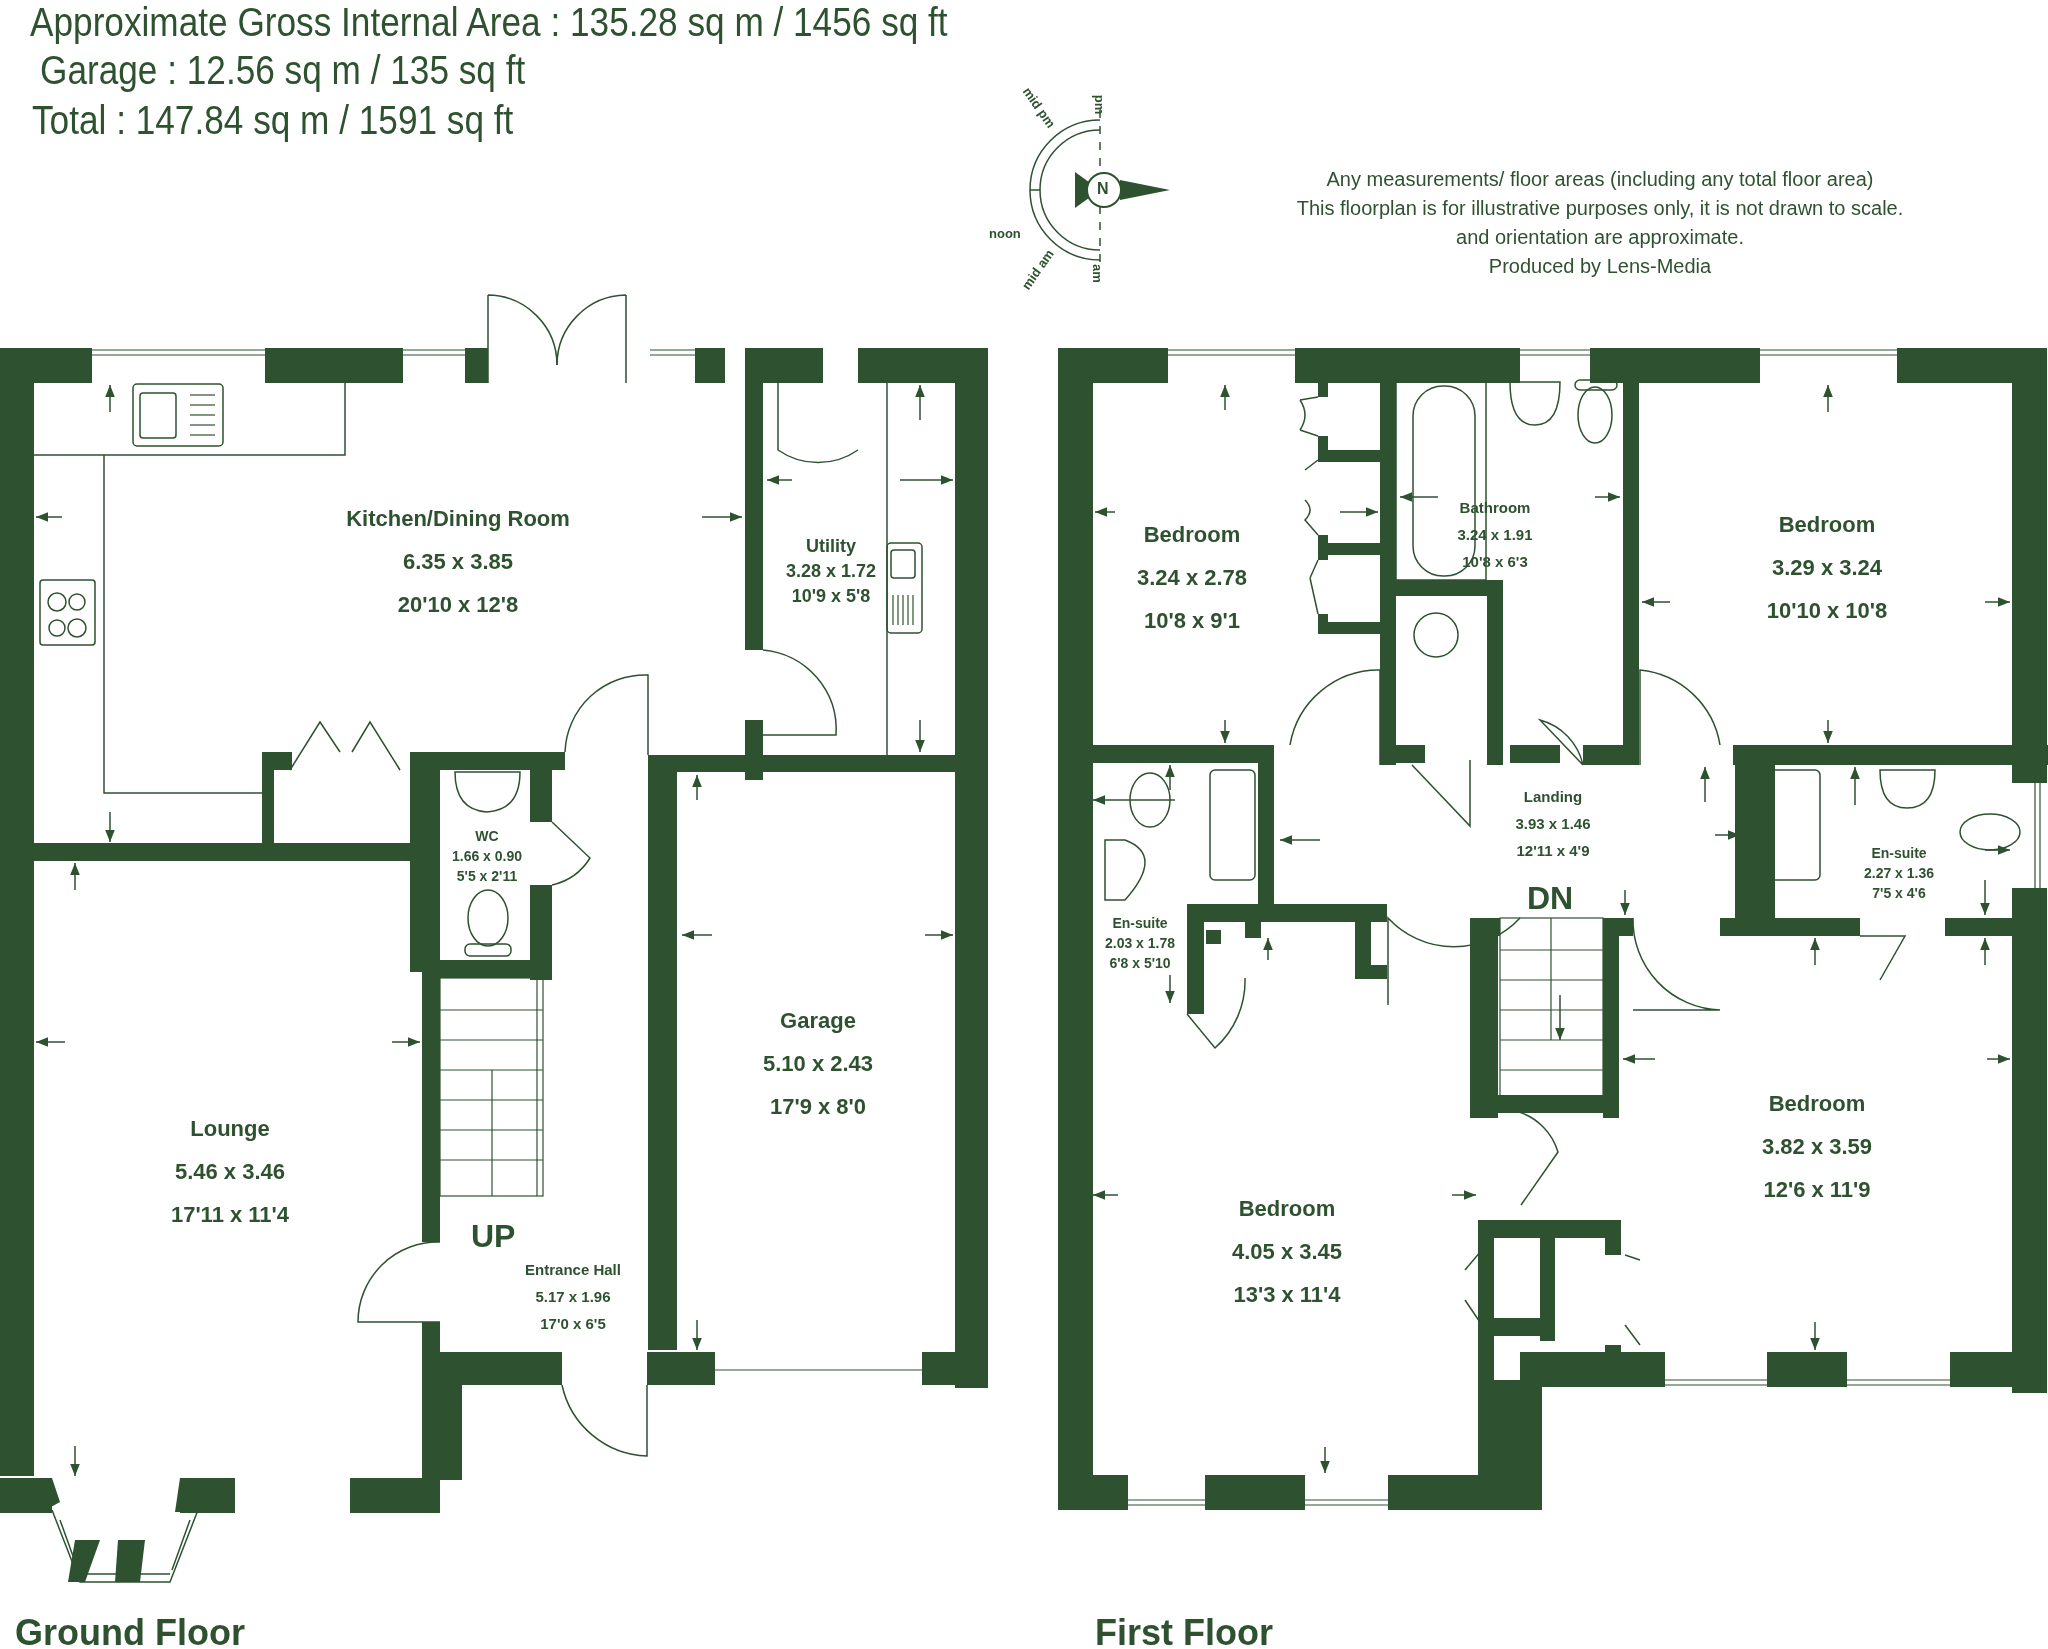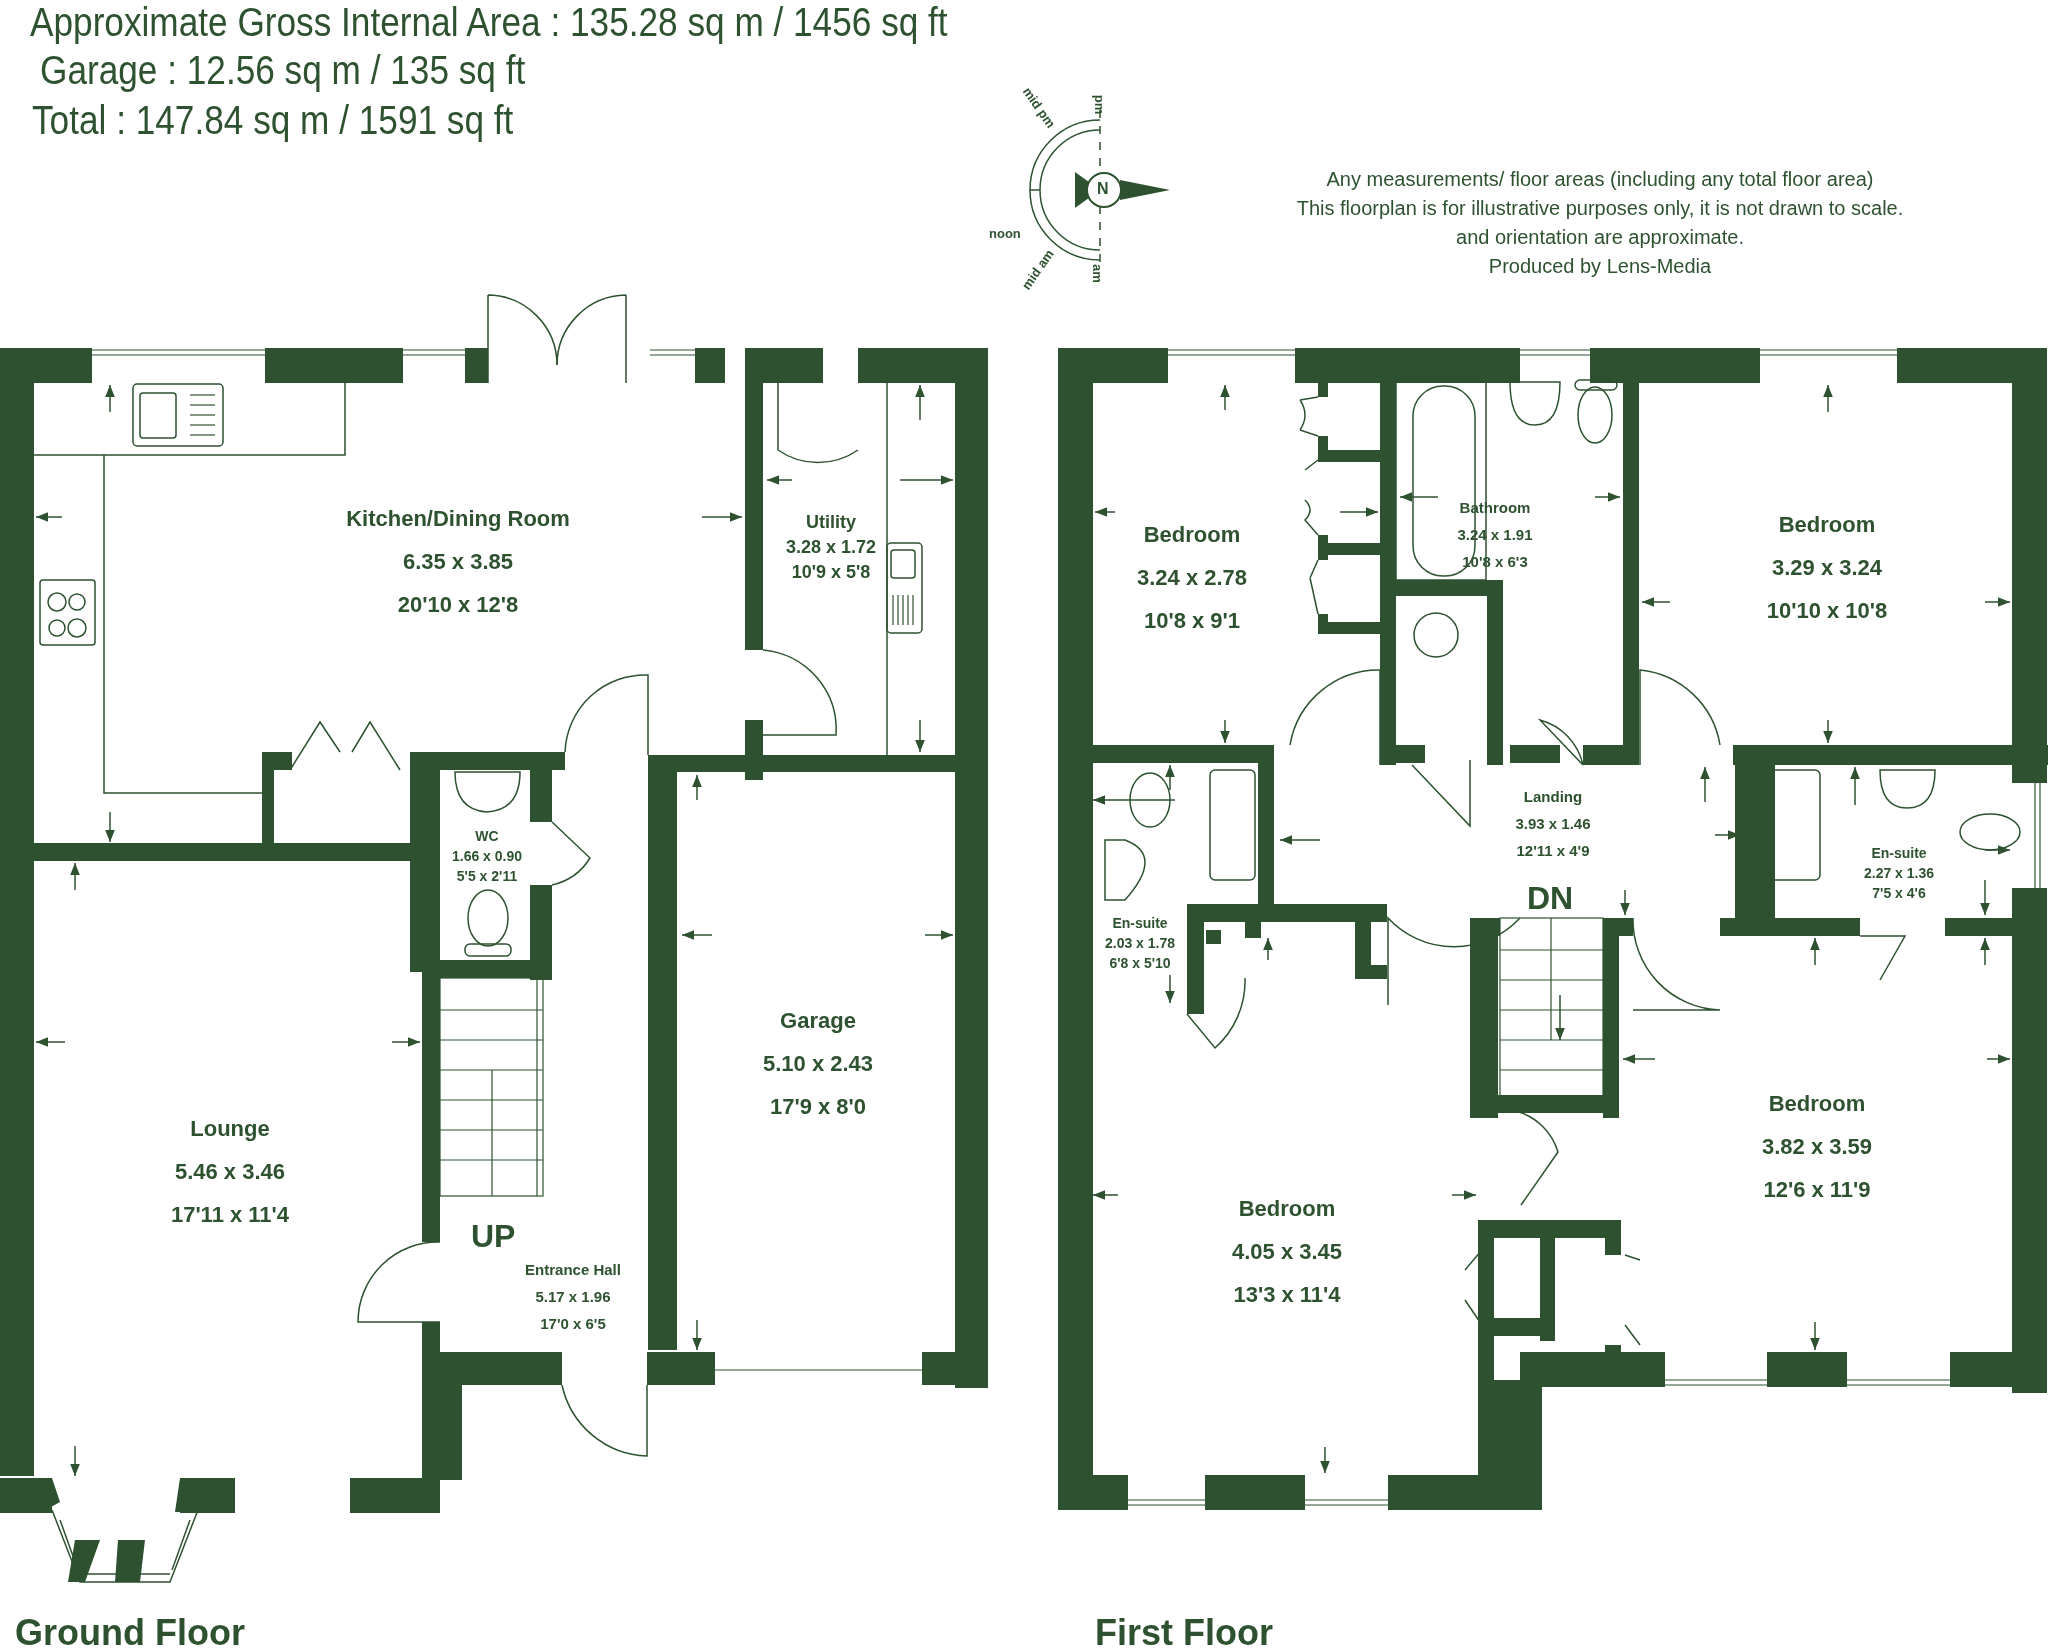--- a/index.html
+++ b/index.html
@@ -359,21 +359,21 @@
 <div class="compass-lbl" style="left:989px; top:181px;margin-top:45px;">noon</div>
 <div class="compass-lbl" style="left:1015px; top:262px; transform:rotate(-55deg);">mid am</div>
 <div class="compass-lbl" style="left:1088px; top:266px; transform:rotate(90deg);">am</div>
 <div class="compass-lbl" style="left:1097px; top:180px; font-size:16px;">N</div>
 
 <div class="room big" style="left:458px; top:497px;">
   <span class="nm">Kitchen/Dining Room</span>
   <span class="m">6.35 x 3.85</span>
   <span class="ft">20'10 x 12'8</span>
 </div>
-<div class="room sml" style="left:831px; top:510px;">
+<div class="room sml" style="left:831px; top:534px;">
   <span class="nm">Utility</span>
   <span class="m">3.28 x 1.72</span>
   <span class="ft">10'9 x 5'8</span>
 </div>
 <div class="room tiny" style="left:487px; top:826px;">
   <span class="nm">WC</span>
   <span class="m">1.66 x 0.90</span>
   <span class="ft">5'5 x 2'11</span>
 </div>
 <div class="room big" style="left:230px; top:1107px;">

